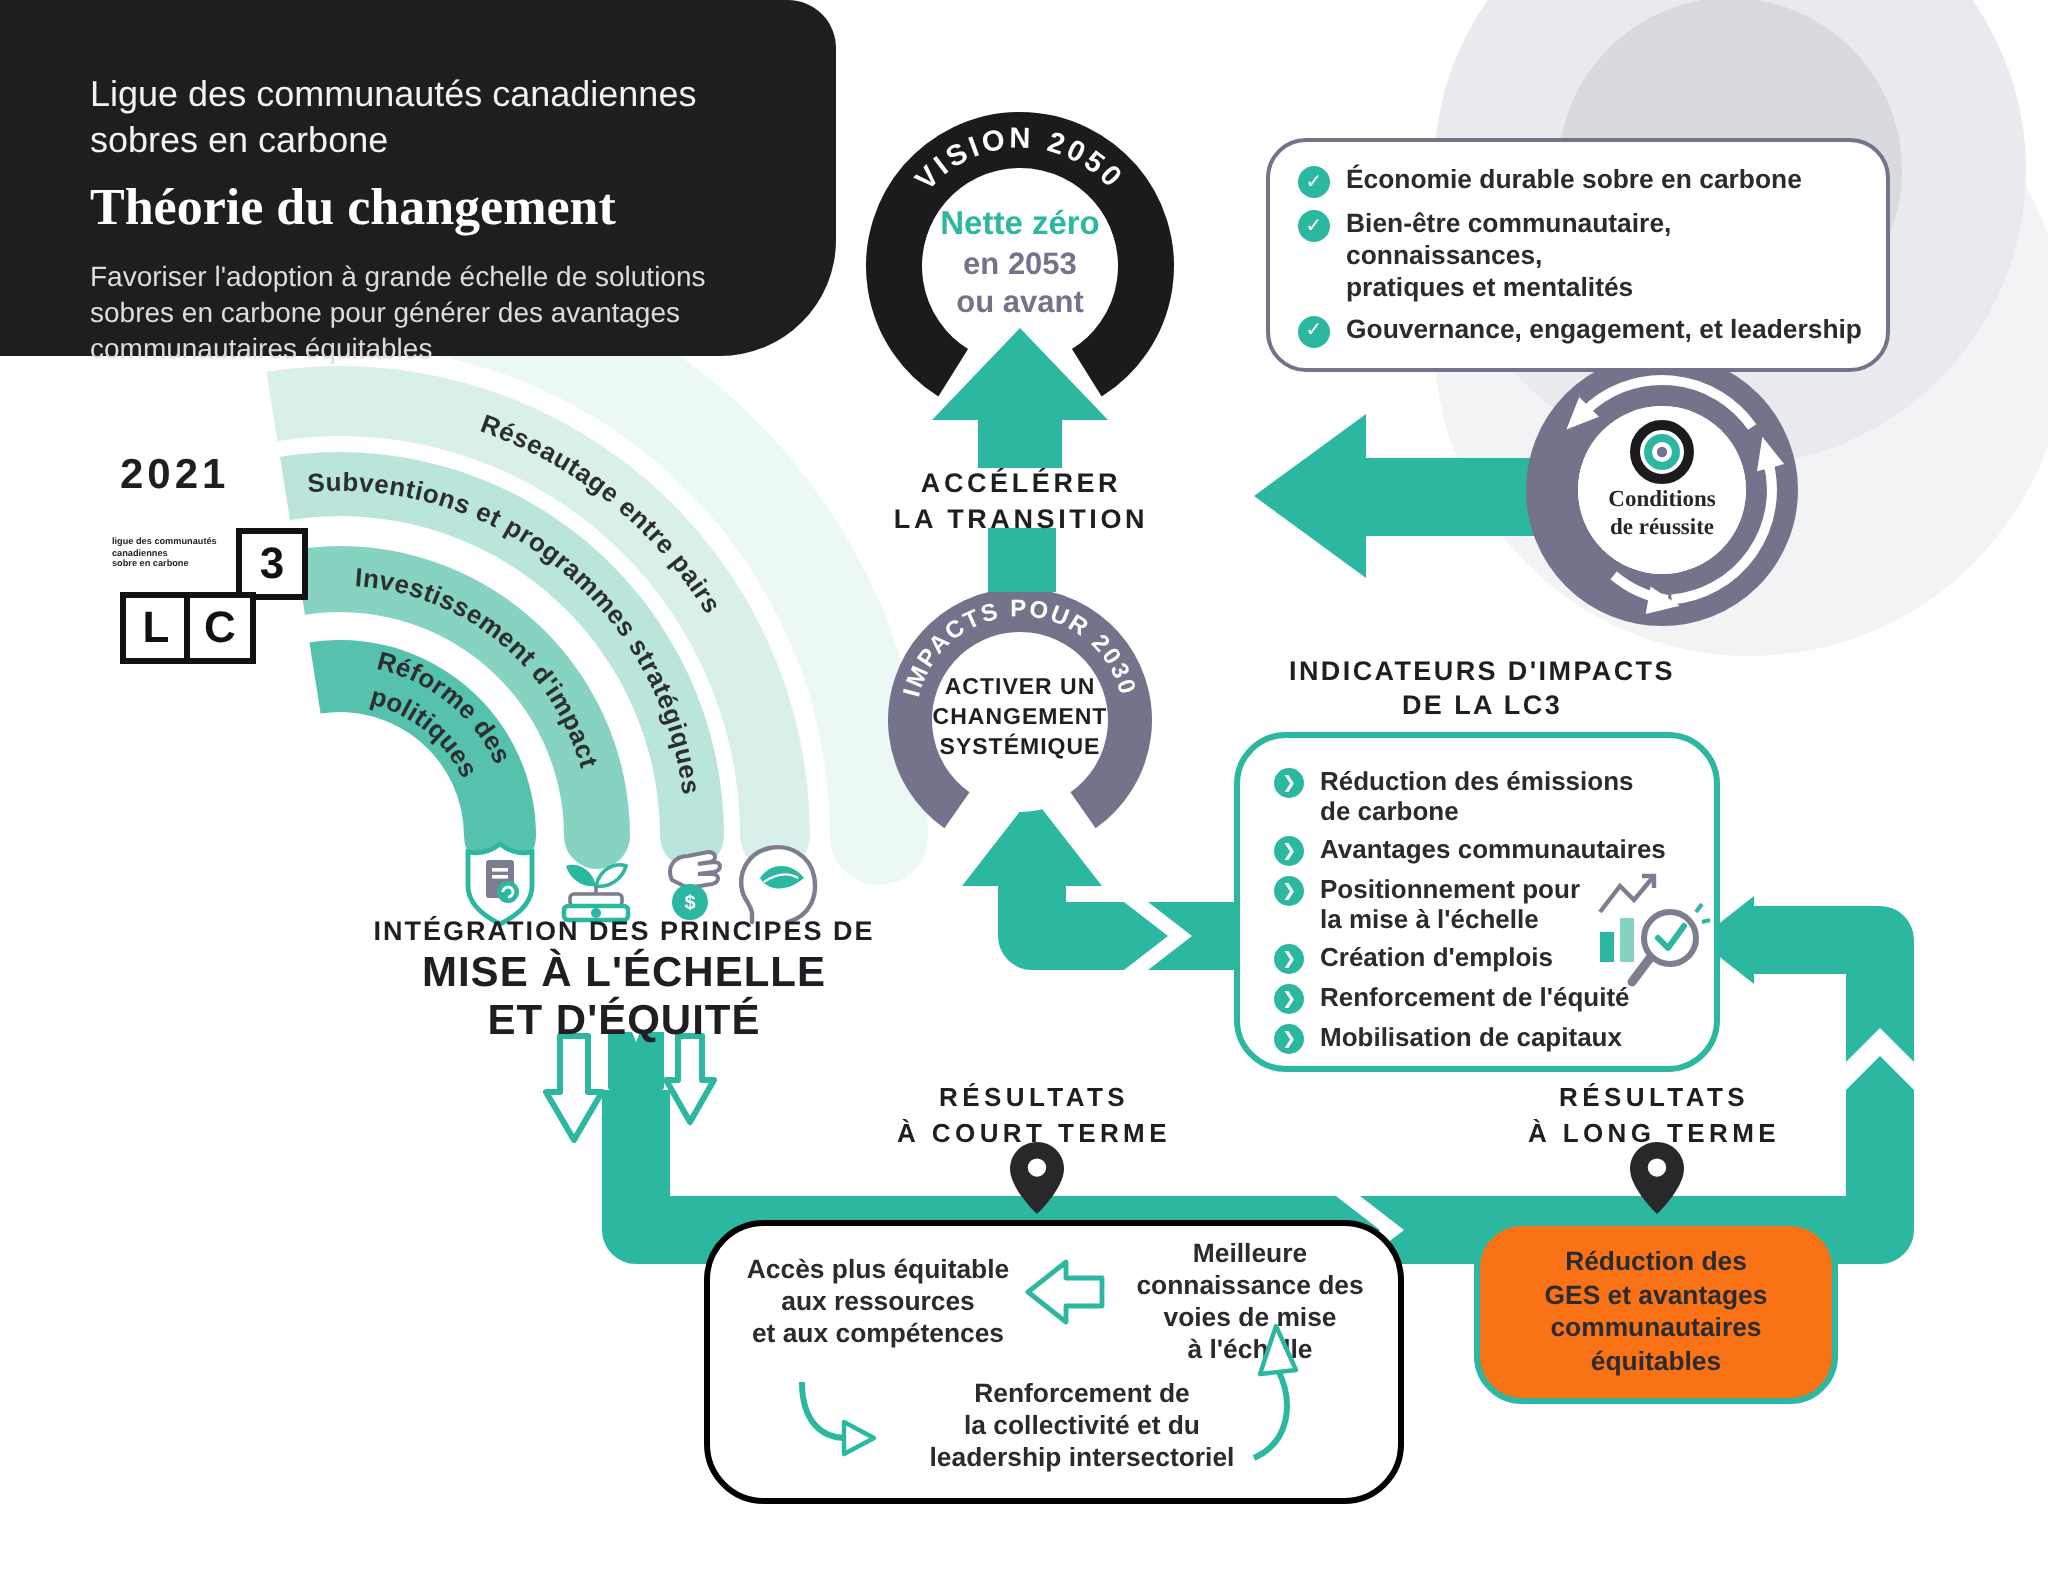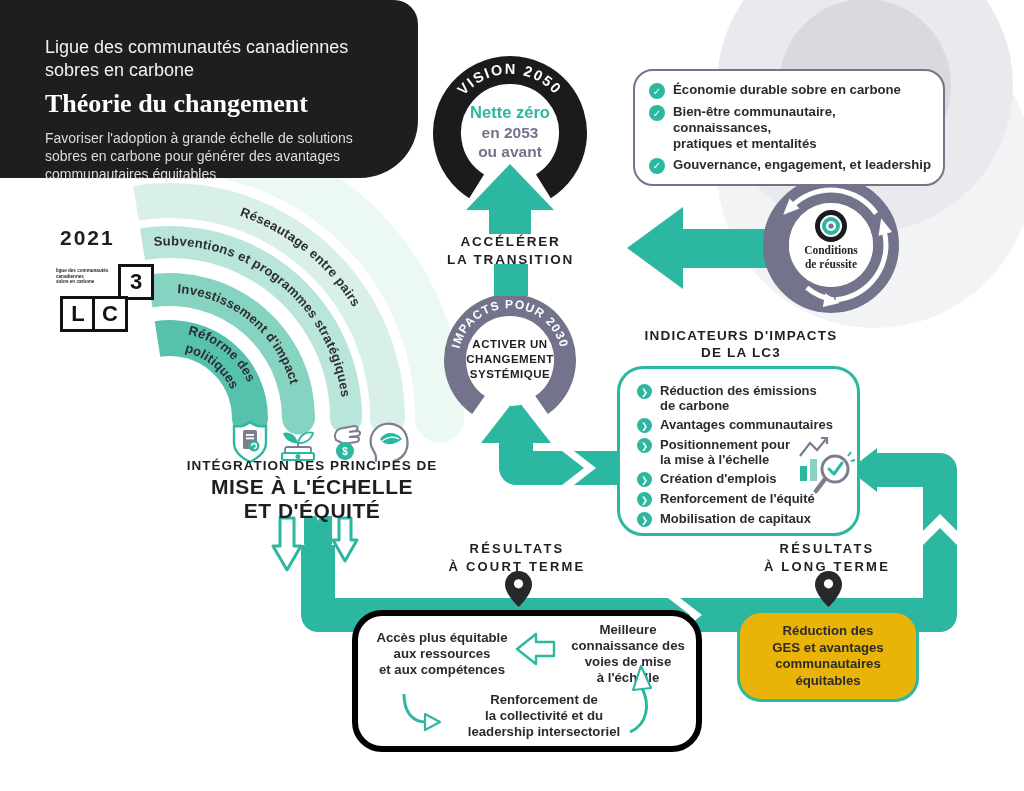--- a/index.html
+++ b/index.html
@@ -54,24 +54,24 @@
   .indtext{font-size:13px;font-weight:700;color:#2b2b2e;line-height:15px;}
 
   .integration{left:182px;top:458px;width:260px;text-align:center;z-index:2;color:#1f1f23;}
   .int1{font-size:13.5px;font-weight:700;letter-spacing:1px;}
   .int2{font-size:21px;font-weight:700;letter-spacing:.5px;line-height:1.15;margin-top:2px;}
 
   .result-header{width:180px;text-align:center;font-size:13px;font-weight:700;letter-spacing:2.2px;
     color:#1f1f23;line-height:1.4;z-index:3;}
   .pin{z-index:3;}
 
-  .stbox{left:352px;top:610px;width:350px;height:142px;background:#fff;border:6px solid #000000;
+  .stbox{left:352px;top:610px;width:350px;height:142px;background:#fff;border:3px solid #000000;
     border-radius:30px;box-sizing:border-box;z-index:2;}
   .stbox .txt{position:absolute;text-align:center;font-size:13.2px;font-weight:700;color:#2b2b2e;line-height:1.22;}
-  .ltbox{left:737px;top:610px;width:182px;height:92px;background:#eab308;border:3px solid #2cb7a1;
+  .ltbox{left:737px;top:610px;width:182px;height:92px;background:#f97316;border:3px solid #2cb7a1;
     border-radius:24px;box-sizing:border-box;display:flex;align-items:center;justify-content:center;
     text-align:center;font-size:13.2px;font-weight:700;color:#2b2b2e;line-height:1.25;z-index:2;}
   .iconwrap{z-index:3;}
 </style>
 </head>
 <body>
 
 <div id="stage">
 
   <svg id="mainsvg" width="1024" height="791" viewBox="0 0 1024 791">

